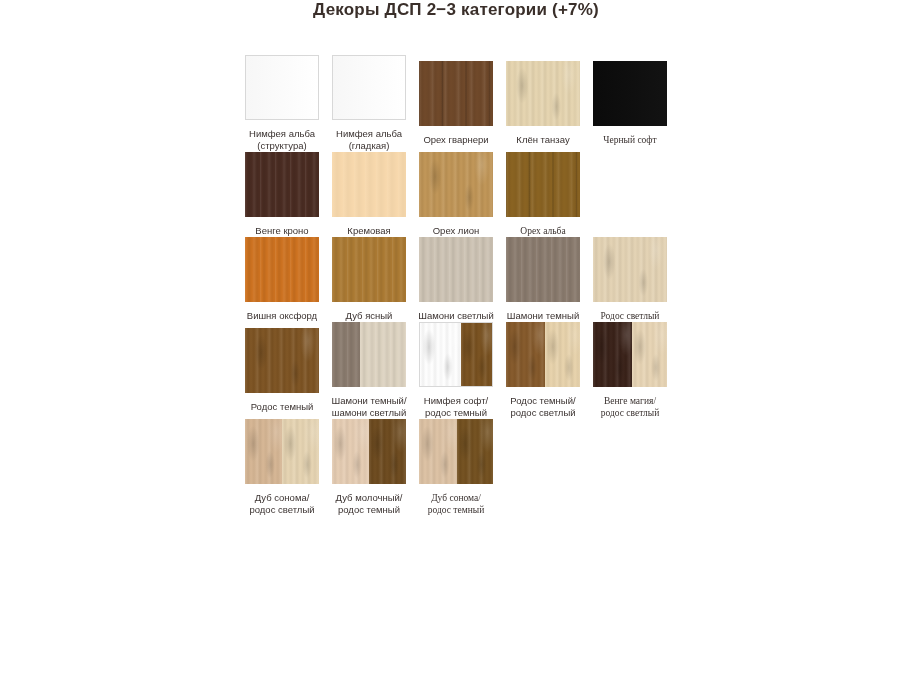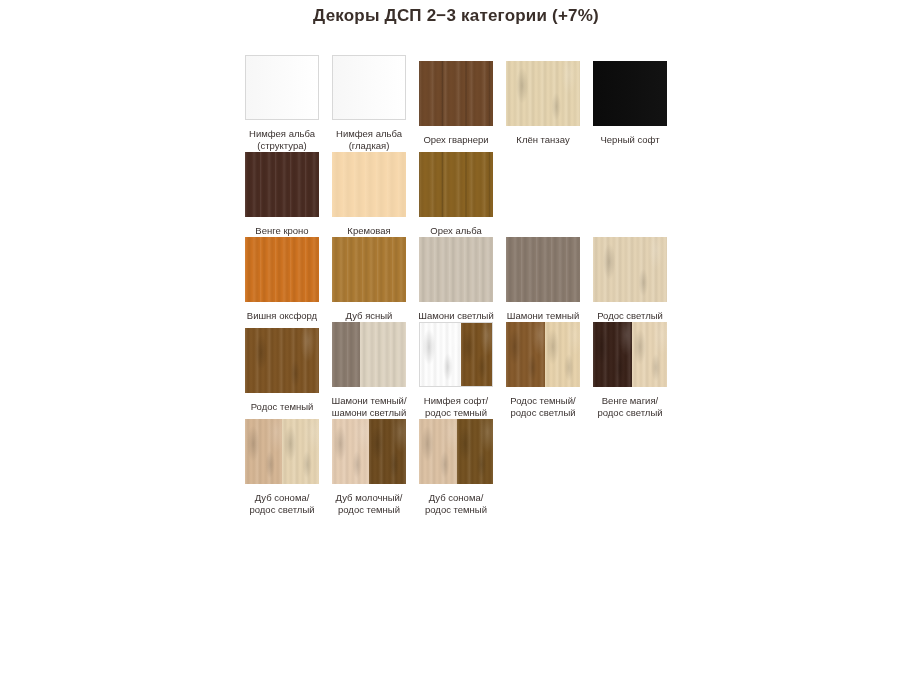--- a/index.html
+++ b/index.html
@@ -15,21 +15,21 @@
     overflow: hidden;
   }
   .page {
     position: relative;
     width: 912px;
     height: 680px;
     background: #ffffff;
   }
   .page-title {
     position: absolute;
-    top: 6px;
+    top: 0;
     left: 0;
     width: 912px;
     text-align: center;
     font-size: 17px;
     font-weight: bold;
     color: #3a2f2a;
     letter-spacing: 0.2px;
   }
   .grid {
     position: absolute;
@@ -42,21 +42,21 @@
     flex-direction: row;
     align-items: center;
   }
   .cell {
     width: 74px;
     margin-right: 13px;
     display: flex;
     flex-direction: column;
     align-items: center;
   }
-  .cell:last-child { margin-right: 4px; }
+  .cell:last-child { margin-right: 4px; font-family: Liberation Serif, serif; }
 
   .swatch {
     width: 74px;
     height: 65px;
     position: relative;
     overflow: hidden;
     box-sizing: border-box;
     flex: none;
   }
   .swatch.bordered {
@@ -184,20 +184,26 @@
           </div>
           <div class="caption">Венге кроно</div>
         </div>
         <div class="cell">
           <div class="swatch" style="background: rgb(248, 217, 173);">
             <div class="grain smooth"></div>
           </div>
           <div class="caption">Кремовая</div>
         </div>
         <div class="cell">
+          <div class="swatch" style="background: rgb(192, 149, 86);">
+            <div class="grain knots"></div>
+          </div>
+          <div class="caption">Орех лион</div>
+        </div>
+        <div class="cell">
           <div class="swatch" style="background: rgb(138, 99, 34);">
             <div class="grain plank"></div>
           </div>
           <div class="caption">Орех альба</div>
         </div>
       </div>
       <div class="row">
         <div class="cell">
           <div class="swatch" style="background: rgb(205, 114, 32);">
             <div class="grain vstripes"></div>

